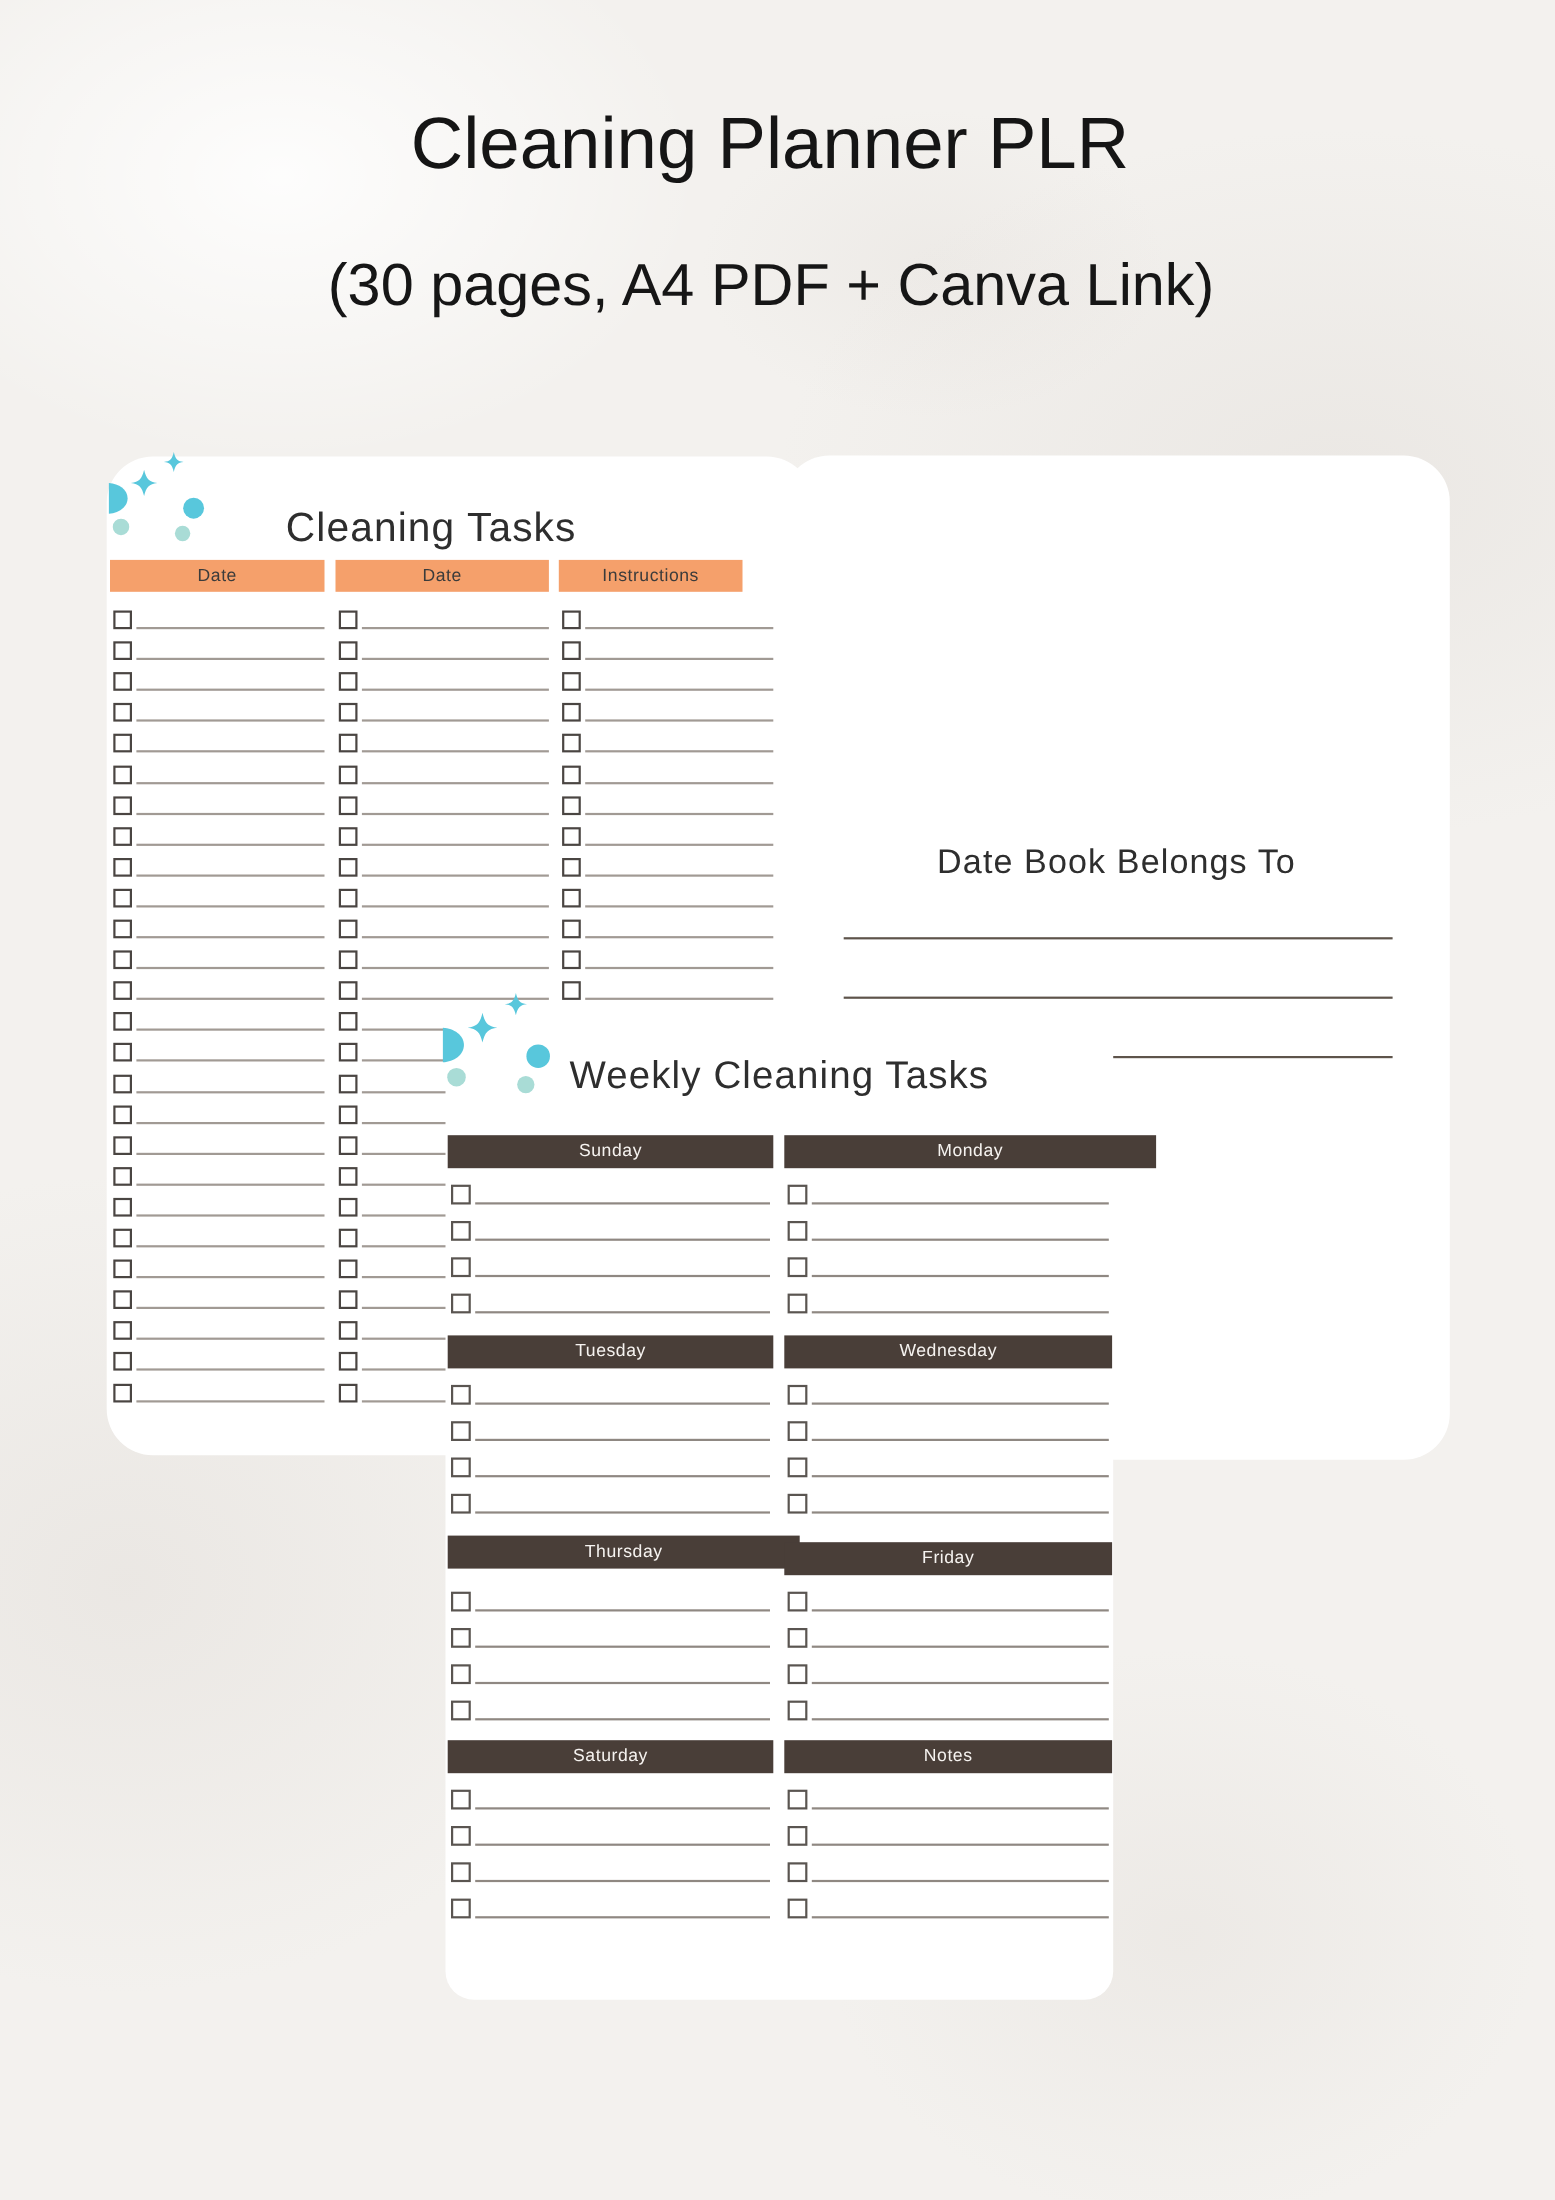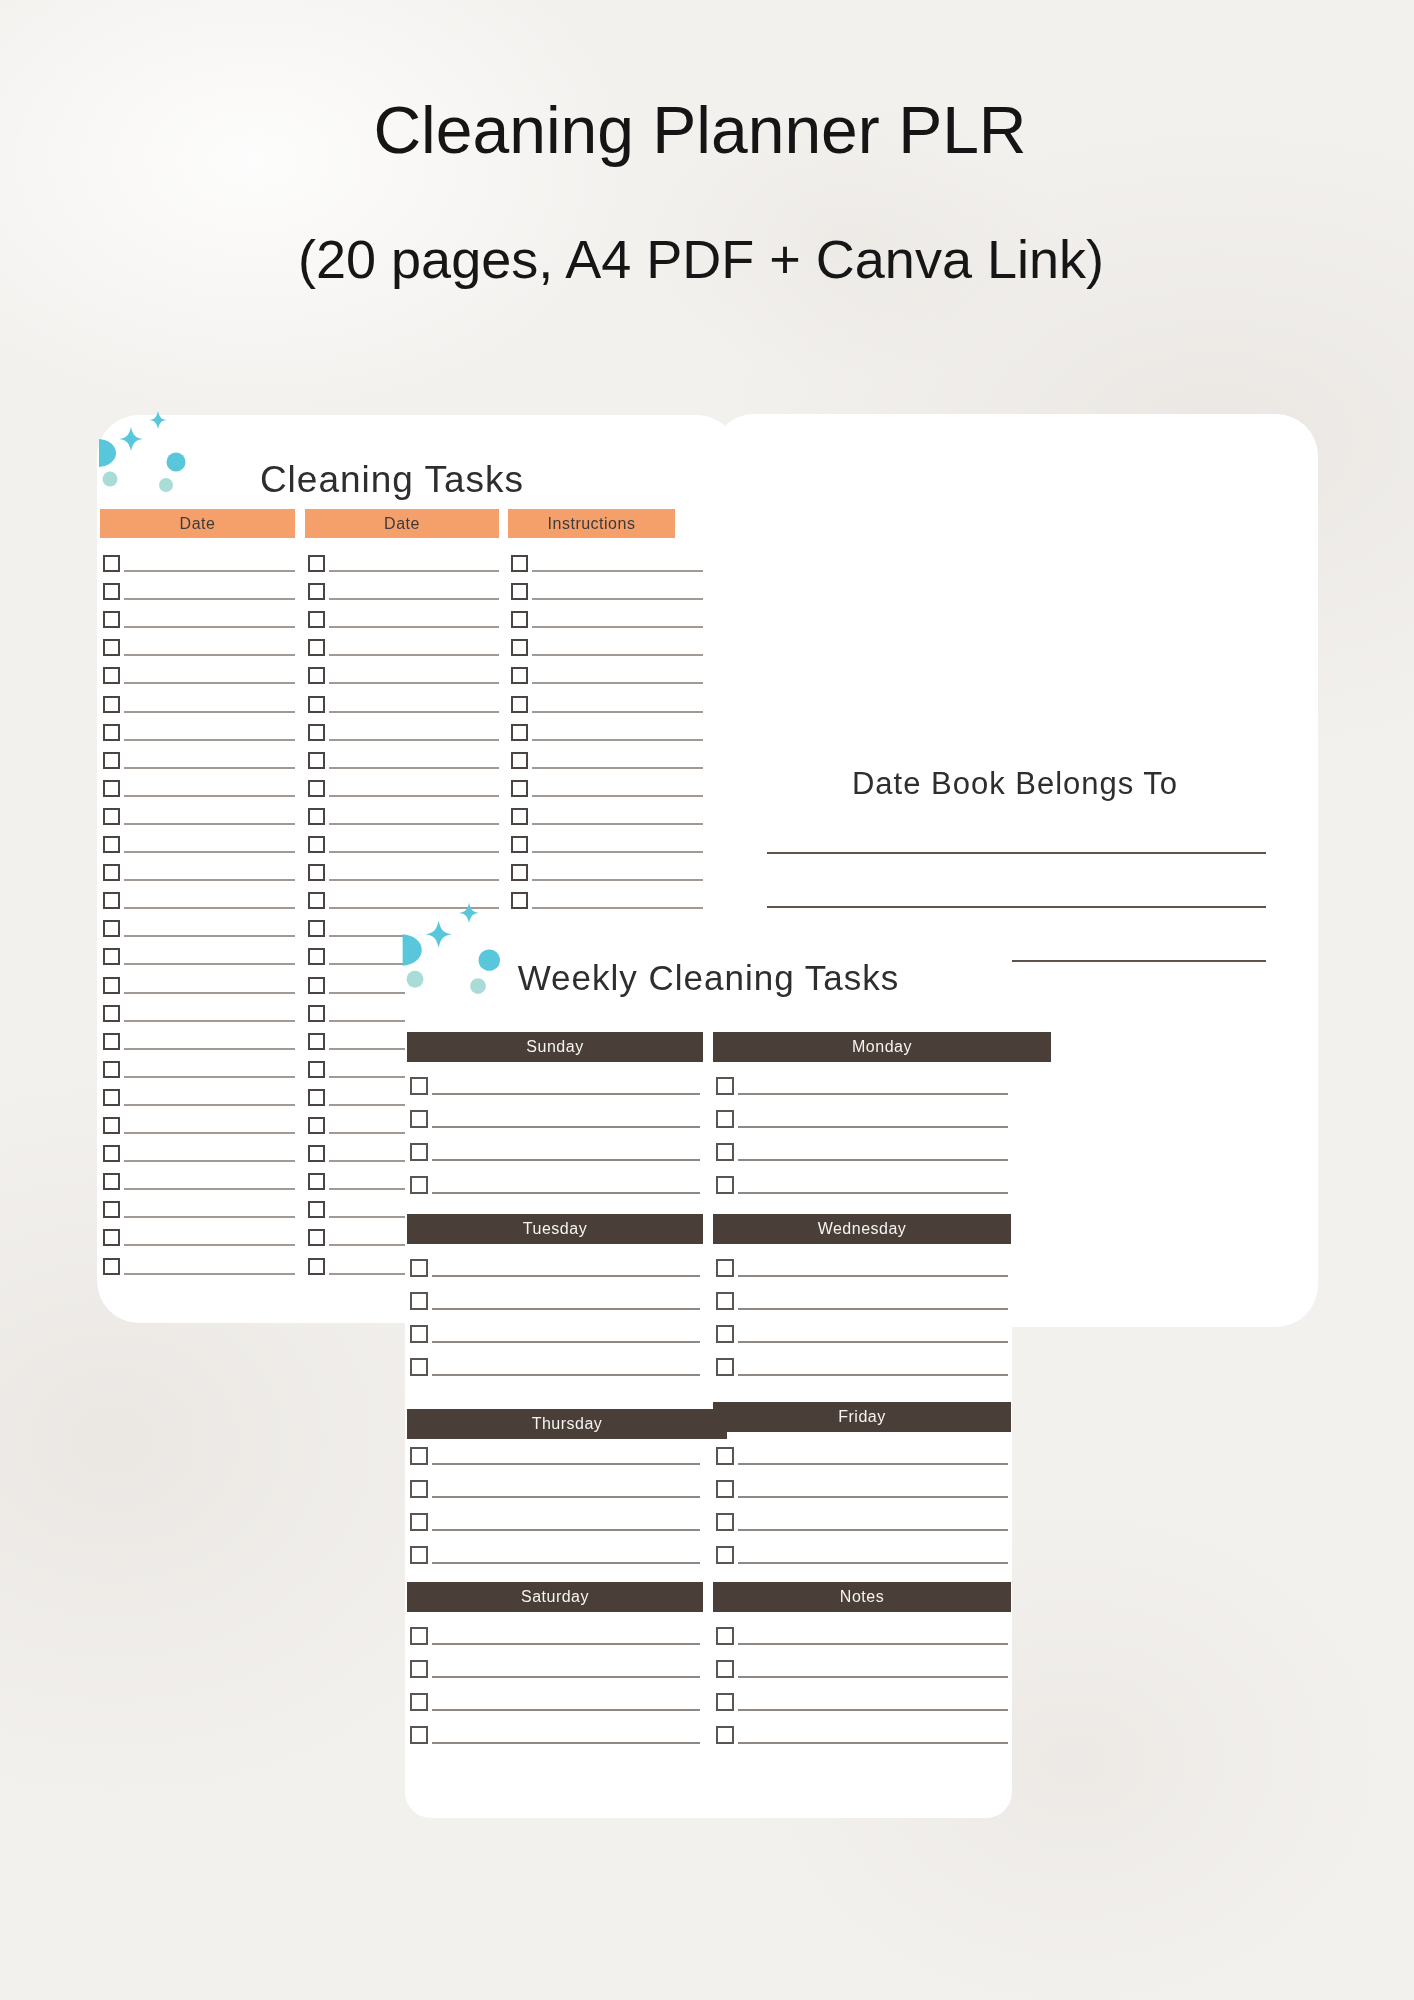--- a/index.html
+++ b/index.html
@@ -51,21 +51,21 @@
     display:flex;align-items:center;justify-content:center;
   }
   .w-row .cbx{width:18px;height:18px;border:2px solid #5a5551;}
   .w-row .wline{position:absolute;height:2px;background:#8f8882;}
   .sparkles{position:absolute;z-index:5;}
 </style>
 </head>
 <body>
 
 <div class="hdr-title">Cleaning Planner PLR</div>
-<div class="hdr-sub">(20 pages, A4 PDF + Canva Link)</div>
+<div class="hdr-sub">(30 pages, A4 PDF + Canva Link)</div>
 
 <div class="card" id="card-cleaning">
   <div class="card-title" id="cleaning-title">Cleaning Tasks</div>
   <div>
       <div class="col-bar" style="left: 3px; width: 195px;">Date</div>
       <div class="col-bar" style="left: 208px; width: 194px;">Date</div>
       <div class="col-bar" style="left: 411px; width: 167px;">Instructions</div>
     </div>
   <div>
       <div class="t-row">
@@ -352,21 +352,21 @@
         <div class="wline" style="left: 333px; top: 396px; width: 270px;"></div>
       </div>
       <div class="w-row">
         <div class="cbx" style="left: 311px; top: 413px;"></div>
         <div class="wline" style="left: 333px; top: 429px; width: 270px;"></div>
       </div>
       <div class="w-row">
         <div class="cbx" style="left: 311px; top: 446px;"></div>
         <div class="wline" style="left: 333px; top: 462px; width: 270px;"></div>
       </div>
-      <div class="day-bar" style="left: 2px; top: 497px; width: 320px;">Thursday</div>
+      <div class="day-bar" style="left: 2px; top: 484px; width: 320px;">Thursday</div>
       <div class="w-row">
         <div class="cbx" style="left: 5px; top: 535px;"></div>
         <div class="wline" style="left: 27px; top: 551px; width: 268px;"></div>
       </div>
       <div class="w-row">
         <div class="cbx" style="left: 5px; top: 568px;"></div>
         <div class="wline" style="left: 27px; top: 584px; width: 268px;"></div>
       </div>
       <div class="w-row">
         <div class="cbx" style="left: 5px; top: 601px;"></div>

